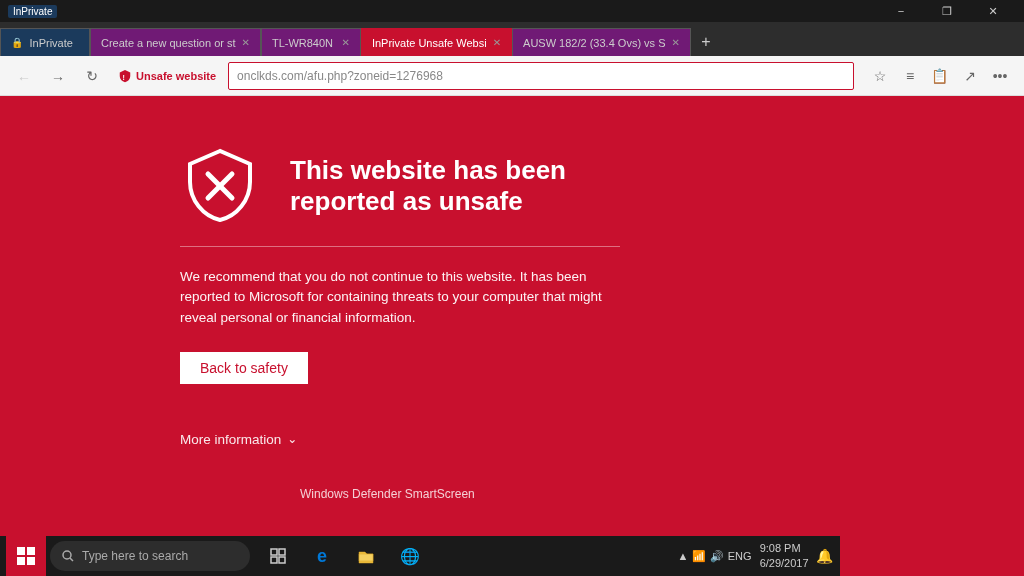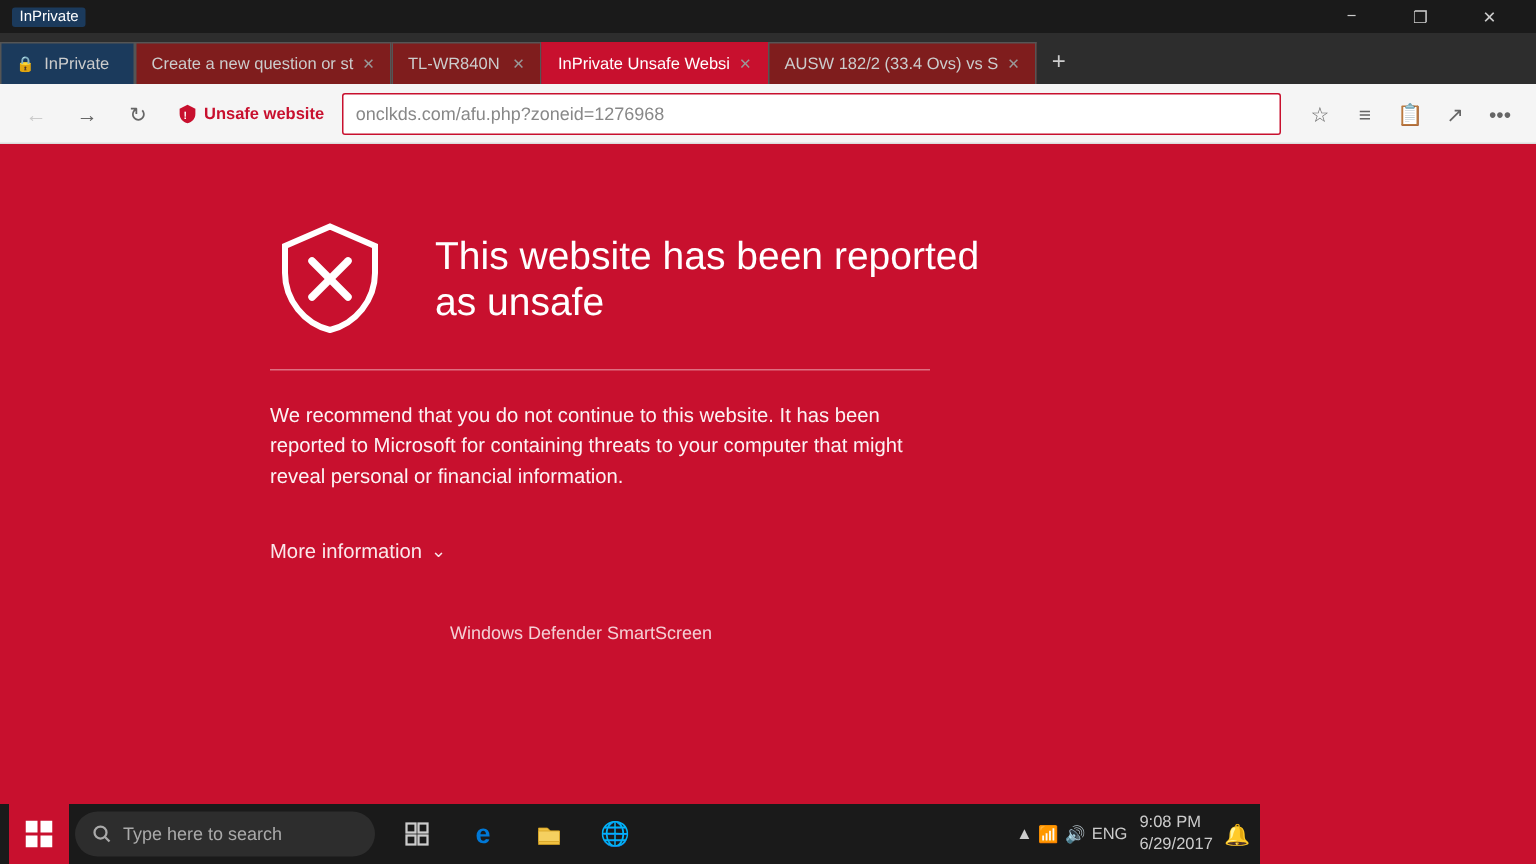--- a/index.html
+++ b/index.html
@@ -28,21 +28,21 @@
     
     .tabbar {
       height: 34px;
       background: #2d2d2d;
       display: flex;
       align-items: flex-end;
       padding-left: 0;
     }
     .tab {
       height: 28px;
-      background: #7f1d1d;
+      background: #701a75;
       border-top: 1px solid #555;
       border-left: 1px solid #555;
       border-right: 1px solid #555;
       border-bottom: none;
       padding: 0 10px;
       display: flex;
       align-items: center;
       gap: 6px;
       font-size: 11px;
       color: #ccc;
@@ -117,21 +117,21 @@
       display: flex;
       align-items: center;
       gap: 30px;
       margin-bottom: 20px;
     }
     .shield-icon {
       width: 80px; height: 80px; flex-shrink: 0;
     }
     .warning-title {
       font-size: 26px;
-      font-weight: 400;
+      font-weight: 700;
       line-height: 1.2;
     }
     .warning-domain {
       font-size: 16px;
       margin-top: 8px;
       color: rgba(255,255,255,0.9);
     }
     .warning-body {
       font-size: 13.5px;
       line-height: 1.5;
@@ -274,20 +274,23 @@
         <path d="M40 5L10 18v18c0 18 13 34 30 38 17-4 30-20 30-38V18L40 5z" fill="none" stroke="white" stroke-width="4"></path>
         <line x1="28" y1="28" x2="52" y2="52" stroke="white" stroke-width="5" stroke-linecap="round"></line>
         <line x1="52" y1="28" x2="28" y2="52" stroke="white" stroke-width="5" stroke-linecap="round"></line>
       </svg>
       <div>
         <div class="warning-title">This website has been reported as unsafe</div>
       </div>
     </div>
     <div style="border-top: 1px solid rgba(255,255,255,0.4); margin-bottom: 20px; max-width: 440px;"></div>
     <p class="warning-body">We recommend that you do not continue to this website. It has been reported to Microsoft for containing threats to your computer that might reveal personal or financial information.</p>
+    <div>
+      <button class="back-btn">Back to safety</button>
+    </div>
     <div style="margin-top: 10px;">
       <button class="more-info">
         <span>More information</span>
         <span style="font-size:12px;">⌄</span>
       </button>
     </div>
     <div class="smartscreen-label">Windows Defender SmartScreen</div>
   </div>
 </div>
 

